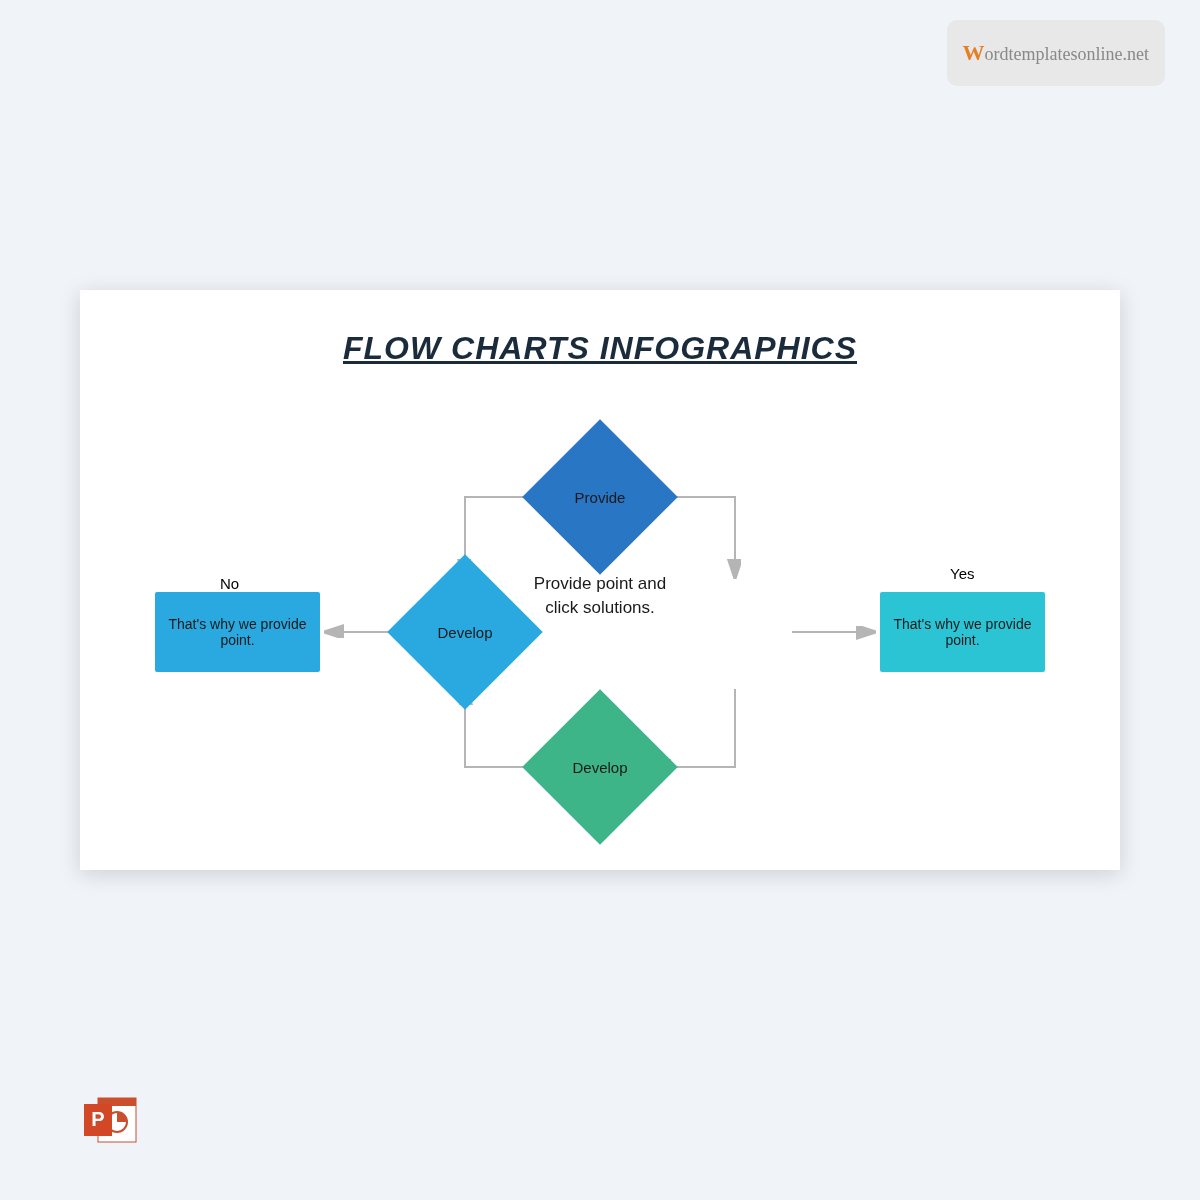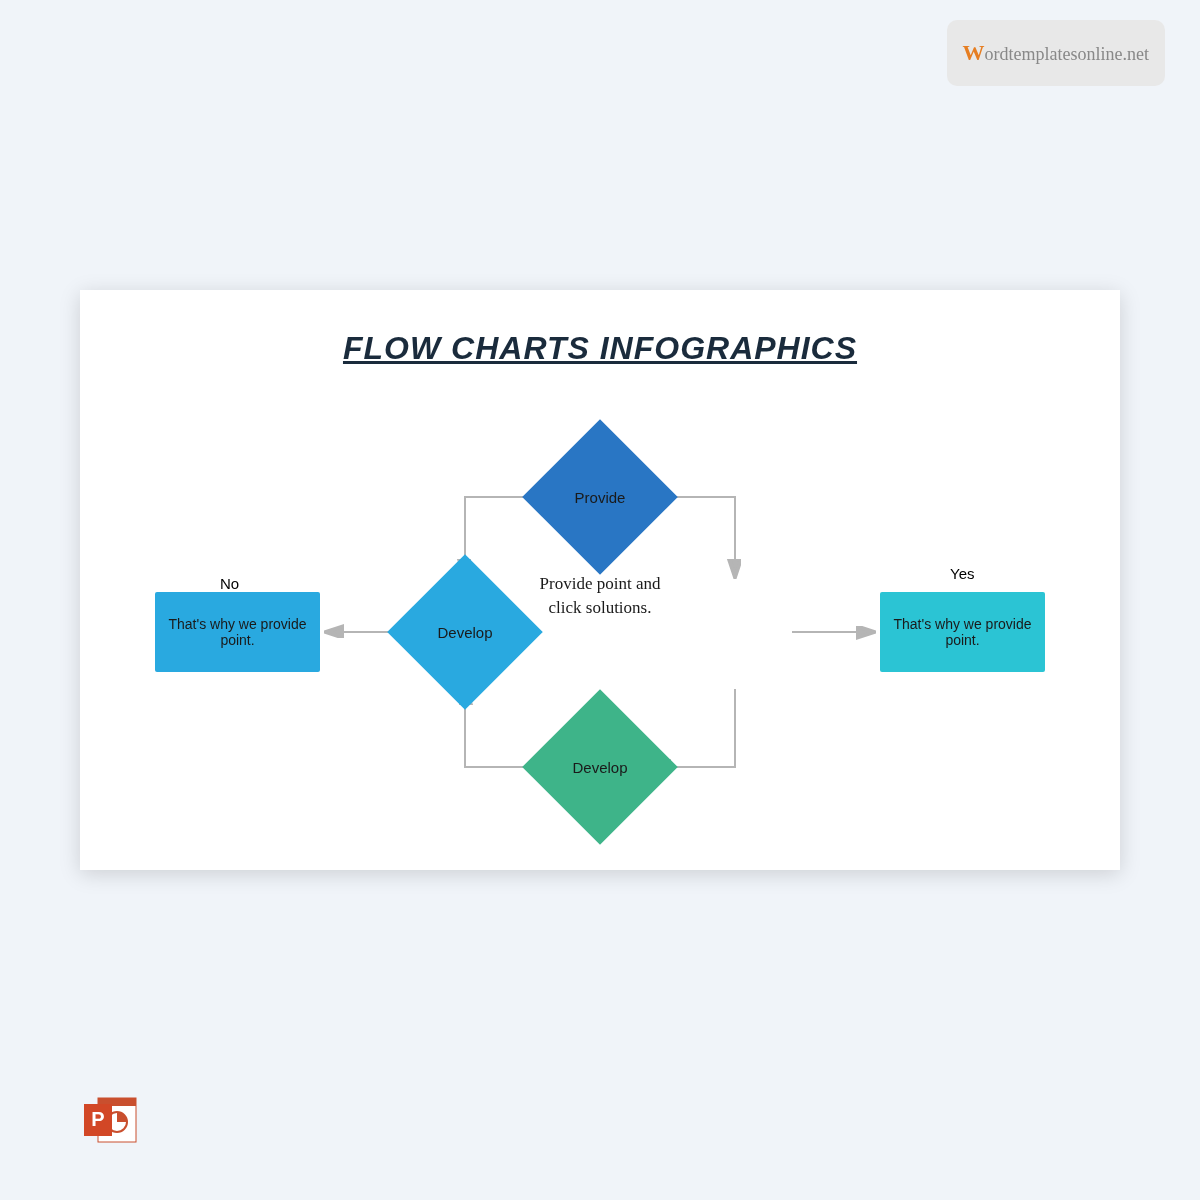--- a/index.html
+++ b/index.html
@@ -86,21 +86,21 @@
     .diamond-develop-bottom .diamond-shape { background: #3eb489; }
     
     .center-text {
       position: absolute;
       top: 205px;
       left: 445px;
       width: 150px;
       text-align: center;
       font-size: 17px;
       line-height: 1.4;
-      font-family: Liberation Serif, serif;
+      font-family: Liberation Sans, sans-serif;
       color: #1a1a1a;
     }
     
     .rounded-box {
       position: absolute;
       width: 165px;
       height: 80px;
       border-radius: 2px;
       display: flex;
       align-items: center;

